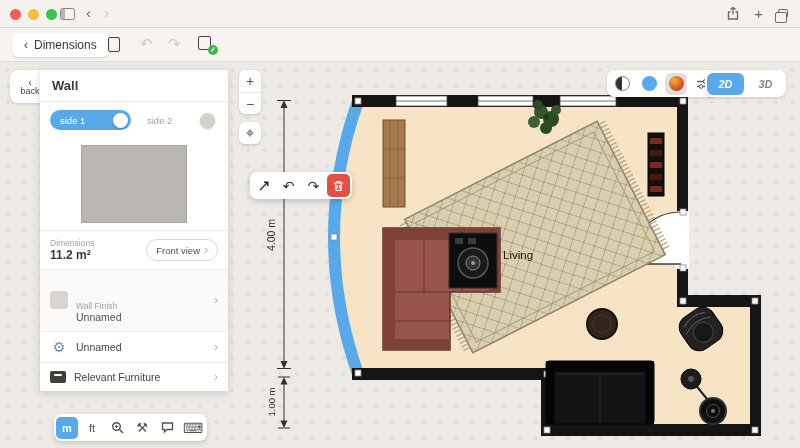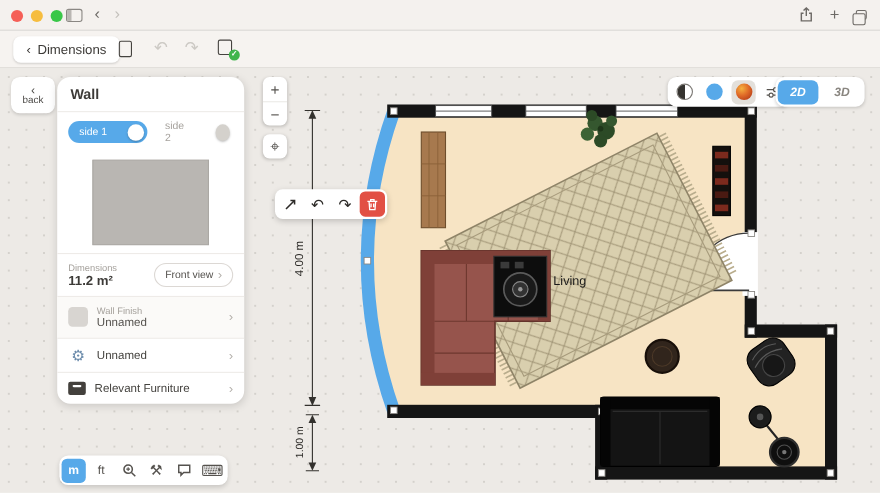--- a/index.html
+++ b/index.html
@@ -65,22 +65,22 @@
     background-size:16px 16px; }
   #plan { position:absolute; left:0; top:0; }
   #plan text { font-family:"Liberation Sans", sans-serif; }
 
   .back-btn { position:absolute; left:10px; top:8px; width:40px; height:33px; background:#fff;
     border-radius:8px; box-shadow:0 1px 3px rgba(0,0,0,.15); display:flex; flex-direction:column;
     align-items:center; justify-content:center; font-size:9px; color:#4a4845; cursor:pointer; }
   .back-btn .bchev { font-size:11px; line-height:8px; }
 
   
-  .panel { position:absolute; left:52px; top:8px; width:170px; background:#fff;
-    border-radius:12px; box-shadow:0 2px 8px rgba(0,0,0,.15); overflow:hidden; }
+  .panel { position:absolute; left:40px; top:8px; width:188px; background:#fff;
+    border-radius:0; box-shadow:0 2px 8px rgba(0,0,0,.15); overflow:hidden; }
   .p-head { padding:8px 12px; font-size:13px; font-weight:600; color:#3c3a37; border-bottom:1px solid #eeebe8; }
   .p-toggles { display:flex; gap:6px; padding:8px 10px; }
   .tog { flex:1; height:20px; border-radius:10px; display:flex; align-items:center;
     justify-content:space-between; padding:0 3px 0 10px; font-size:9.5px; cursor:pointer; }
   .tog.on { background:#57a9e9; color:#fff; }
   .tog.off { background:#fff; color:#a5a19c;gap:23px; }
   .knob { width:15px; height:15px; border-radius:50%; box-shadow:0 1px 2px rgba(0,0,0,.25); }
   .tog.on .knob { background:#fff; } .tog.off .knob { background:#d4d1cc; }
   .p-preview { height:92px; display:flex; align-items:center; justify-content:center; }
   .p-swatch { width:106px; height:78px; background:#b9b6b2; box-shadow:inset 0 0 0 1px #abA8a4; }
@@ -95,21 +95,21 @@
     border-top:1px solid #eeebe8; font-size:10.5px; color:#45433f; cursor:pointer; }
   .p-row.shaded { background:#fbfaf8; }
   .chev { color:#b3afaa; font-size:12px; }
   .p-row .chev { margin-left:auto; }
   .swatch-ico { width:18px; height:18px; border-radius:4px; background:#d8d5d1; }
   .gear { font-size:14px; color:#6b8bab; width:18px; text-align:center; }
   .box-ico { width:16px; height:12px; background:#43403c; border-radius:2px; position:relative; }
   .box-ico::after { content:''; position:absolute; left:4px; top:3px; width:8px; height:2px;
     background:#fff; border-radius:1px; }
   .p-row-text2 { display:flex; flex-direction:column; line-height:1.2; }
-  .p-row-text2 .small { font-size:8.5px; color:#a5a19c; }
+  .p-row-text2 .small { font-size:8.5px; color:#a5a19c;margin-top:24px; }
   .p-row-text2 .val { font-size:10.5px; color:#55524e; }
 
   
   .zoomstack { position:absolute; left:239px; top:8px; width:22px; background:#fff;
     border-radius:6px; box-shadow:0 1px 3px rgba(0,0,0,.18); overflow:hidden; }
   .z-btn { height:22px; display:flex; align-items:center; justify-content:center;
     font-size:14px; color:#55524e; cursor:pointer; }
   .z-btn + .z-btn { border-top:1px solid #eceae6; }
   .cross-btn { position:absolute; left:239px; top:60px; width:22px; height:22px; background:#fff;
     border-radius:6px; box-shadow:0 1px 3px rgba(0,0,0,.18); display:flex; align-items:center;

